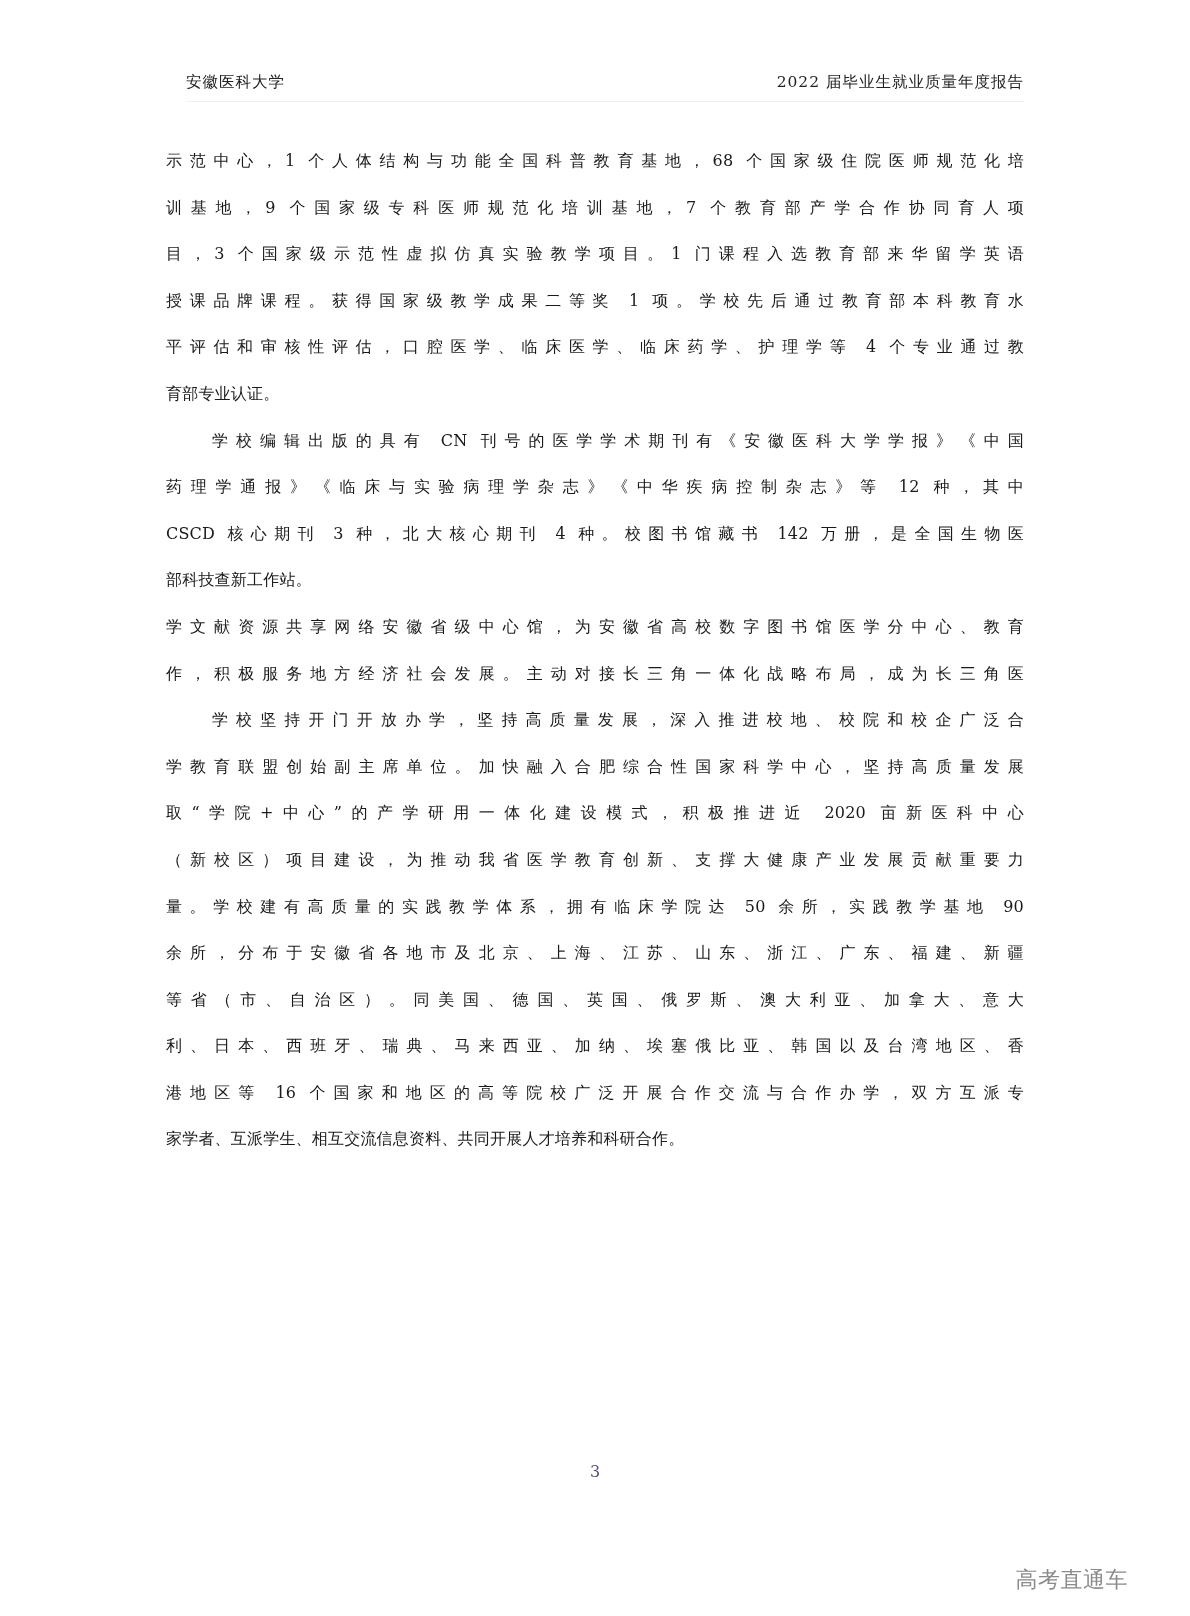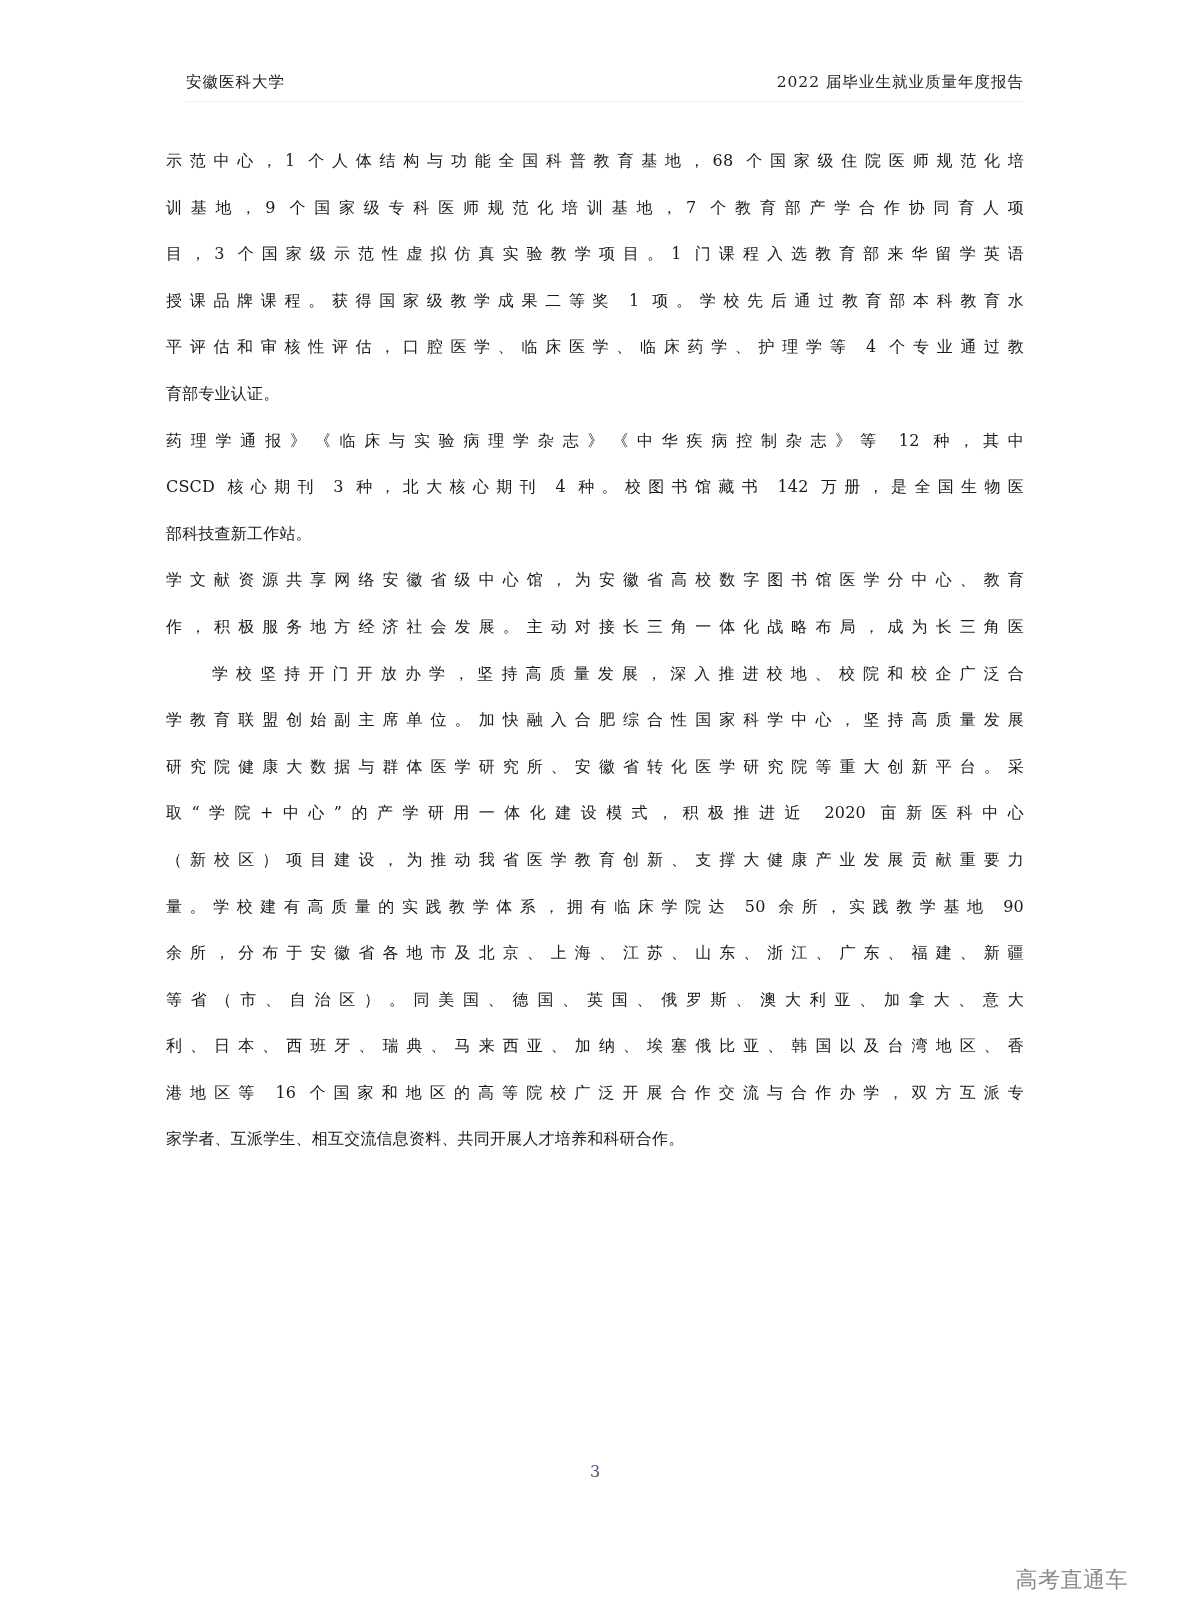--- a/index.html
+++ b/index.html
@@ -88,30 +88,30 @@
 <div class="body-text" id="body-text">
     <div class="paragraph">
       <div class="line">示范中心，1 个人体结构与功能全国科普教育基地，68 个国家级住院医师规范化培</div>
       <div class="line">训基地，9 个国家级专科医师规范化培训基地，7 个教育部产学合作协同育人项</div>
       <div class="line">目，3 个国家级示范性虚拟仿真实验教学项目。1 门课程入选教育部来华留学英语</div>
       <div class="line">授课品牌课程。获得国家级教学成果二等奖 1 项。学校先后通过教育部本科教育水</div>
       <div class="line">平评估和审核性评估，口腔医学、临床医学、临床药学、护理学等 4 个专业通过教</div>
       <div class="line last">育部专业认证。</div>
     </div>
     <div class="paragraph">
+      <div class="line indent">学校编辑出版的具有 CN 刊号的医学学术期刊有《安徽医科大学学报》《中国</div>
       <div class="line">药理学通报》《临床与实验病理学杂志》《中华疾病控制杂志》等 12 种，其中</div>
       <div class="line">CSCD 核心期刊 3 种，北大核心期刊 4 种。校图书馆藏书 142 万册，是全国生物医</div>
       <div class="line last">部科技查新工作站。</div>
       <div class="line">学文献资源共享网络安徽省级中心馆，为安徽省高校数字图书馆医学分中心、教育</div>
     </div>
     <div class="paragraph">
       <div class="line">作，积极服务地方经济社会发展。主动对接长三角一体化战略布局，成为长三角医</div>
       <div class="line indent">学校坚持开门开放办学，坚持高质量发展，深入推进校地、校院和校企广泛合</div>
       <div class="line">学教育联盟创始副主席单位。加快融入合肥综合性国家科学中心，坚持高质量发展</div>
-      <div class="line">研究院健康大数据与群体医学研究所、安徽省转化医学研究院等重大创新平台。采</div>
       <div class="line">取“学院+中心”的产学研用一体化建设模式，积极推进近 2020 亩新医科中心</div>
       <div class="line">（新校区）项目建设，为推动我省医学教育创新、支撑大健康产业发展贡献重要力</div>
       <div class="line">量。学校建有高质量的实践教学体系，拥有临床学院达 50 余所，实践教学基地 90</div>
       <div class="line">余所，分布于安徽省各地市及北京、上海、江苏、山东、浙江、广东、福建、新疆</div>
       <div class="line">等省（市、自治区）。同美国、德国、英国、俄罗斯、澳大利亚、加拿大、意大</div>
       <div class="line">利、日本、西班牙、瑞典、马来西亚、加纳、埃塞俄比亚、韩国以及台湾地区、香</div>
       <div class="line">港地区等 16 个国家和地区的高等院校广泛开展合作交流与合作办学，双方互派专</div>
       <div class="line last">家学者、互派学生、相互交流信息资料、共同开展人才培养和科研合作。</div>
     </div>
   </div>

